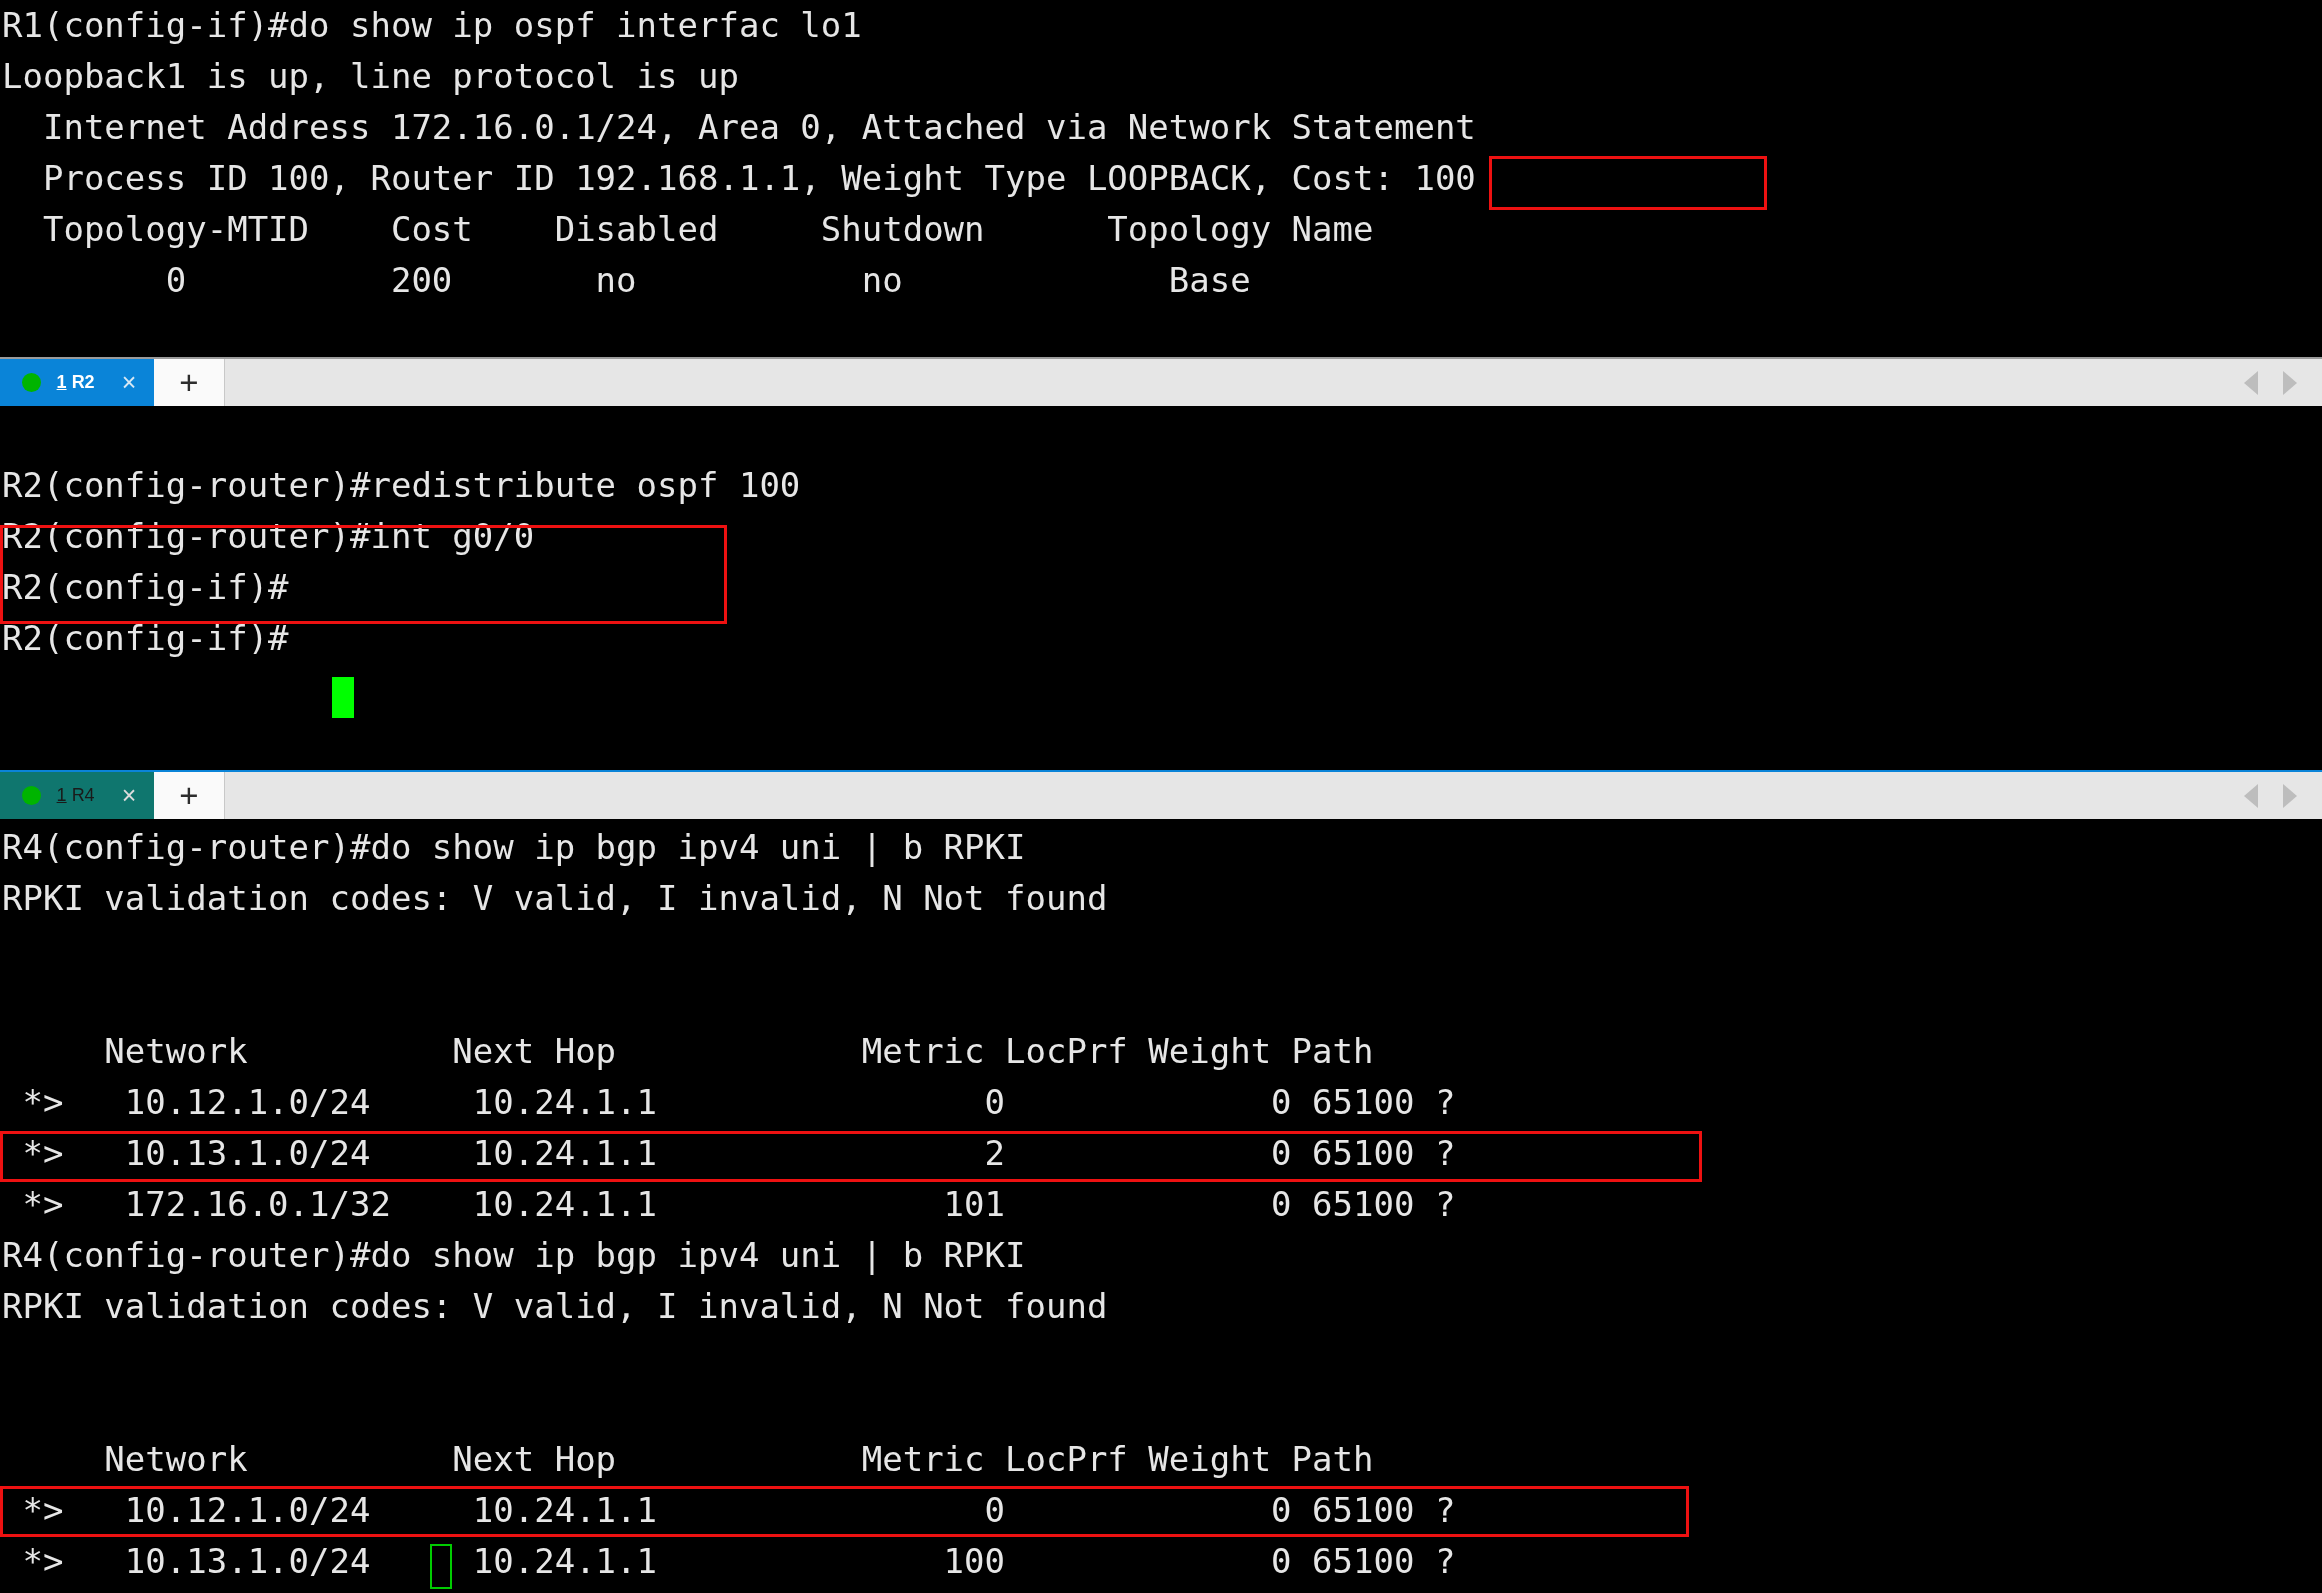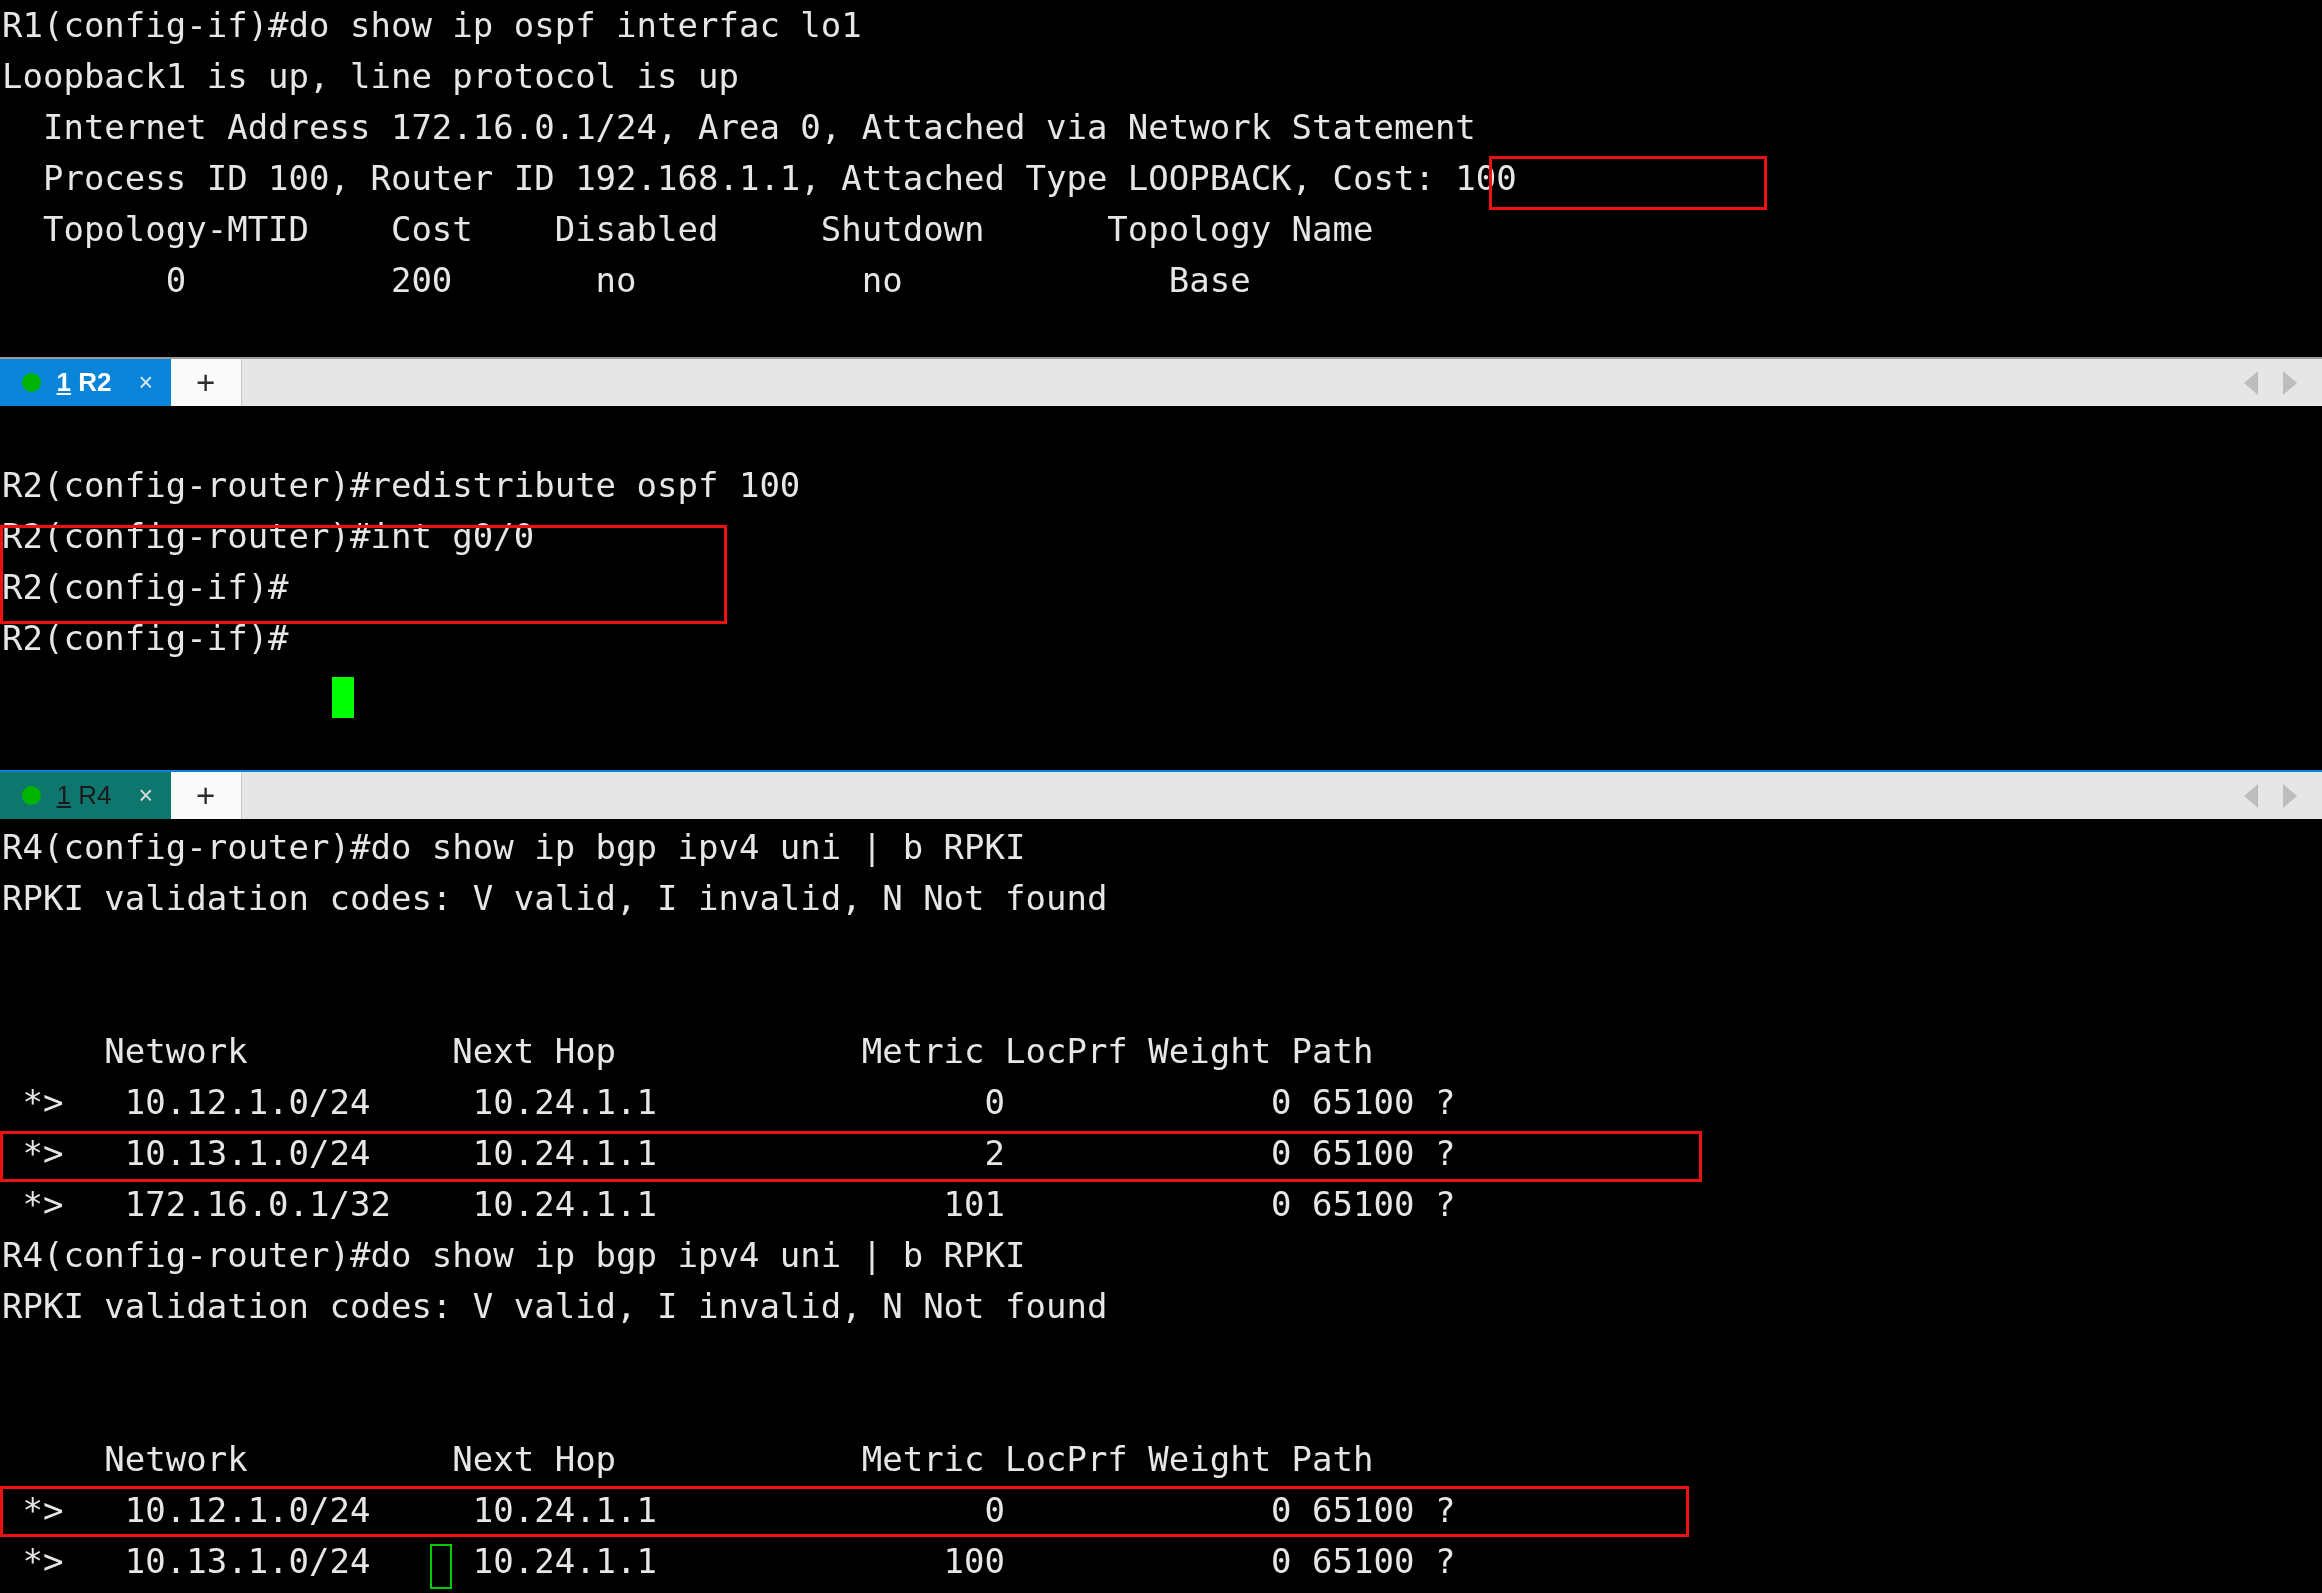--- a/index.html
+++ b/index.html
@@ -78,21 +78,21 @@
   }
   .tab-dot {
     width: 19.5px;
     height: 19.5px;
     border-radius: 50%;
     background: #00b400;
     flex: none;
     margin-right: 15.6px;
   }
   .tab-label {
-    font-size: 26px;
+    font-size: 18px;
     font-weight: bold;
     white-space: nowrap;
   }
   .tab.inactive .tab-label { font-weight: normal; }
   .tab-label .num {
     text-decoration: underline;
   }
   .tab-close {
     font-size: 25px;
     margin-left: 27px;
@@ -152,21 +152,21 @@
 </style>
 </head>
 <body>
 
 <div class="screen">
 
   <div class="pane" style="top:0px; height:357px;">
     <div class="term-line" style="top:0px;">R1(config-if)#do show ip ospf interfac lo1</div>
     <div class="term-line">Loopback1 is up, line protocol is up</div>
     <div class="term-line">  Internet Address 172.16.0.1/24, Area 0, Attached via Network Statement</div>
-    <div class="term-line">  Process ID 100, Router ID 192.168.1.1, Attached Type LOOPBACK, Cost: 100</div>
+    <div class="term-line">  Process ID 100, Router ID 192.168.1.1, Weight Type LOOPBACK, Cost: 100</div>
     <div class="term-line">  Topology-MTID    Cost    Disabled     Shutdown      Topology Name</div>
     <div class="term-line">        0          200       no           no             Base</div>
   </div>
 
   <div class="hl" style="left:1489px; top:156px; width:278px; height:54px;"></div>
 
   <div class="tabbar bordered-top" style="top:357px;">
     <div class="tab active">
       <span class="tab-dot"></span>
       <span class="tab-label"><span class="num">1</span>&nbsp;<span>R2</span></span>

